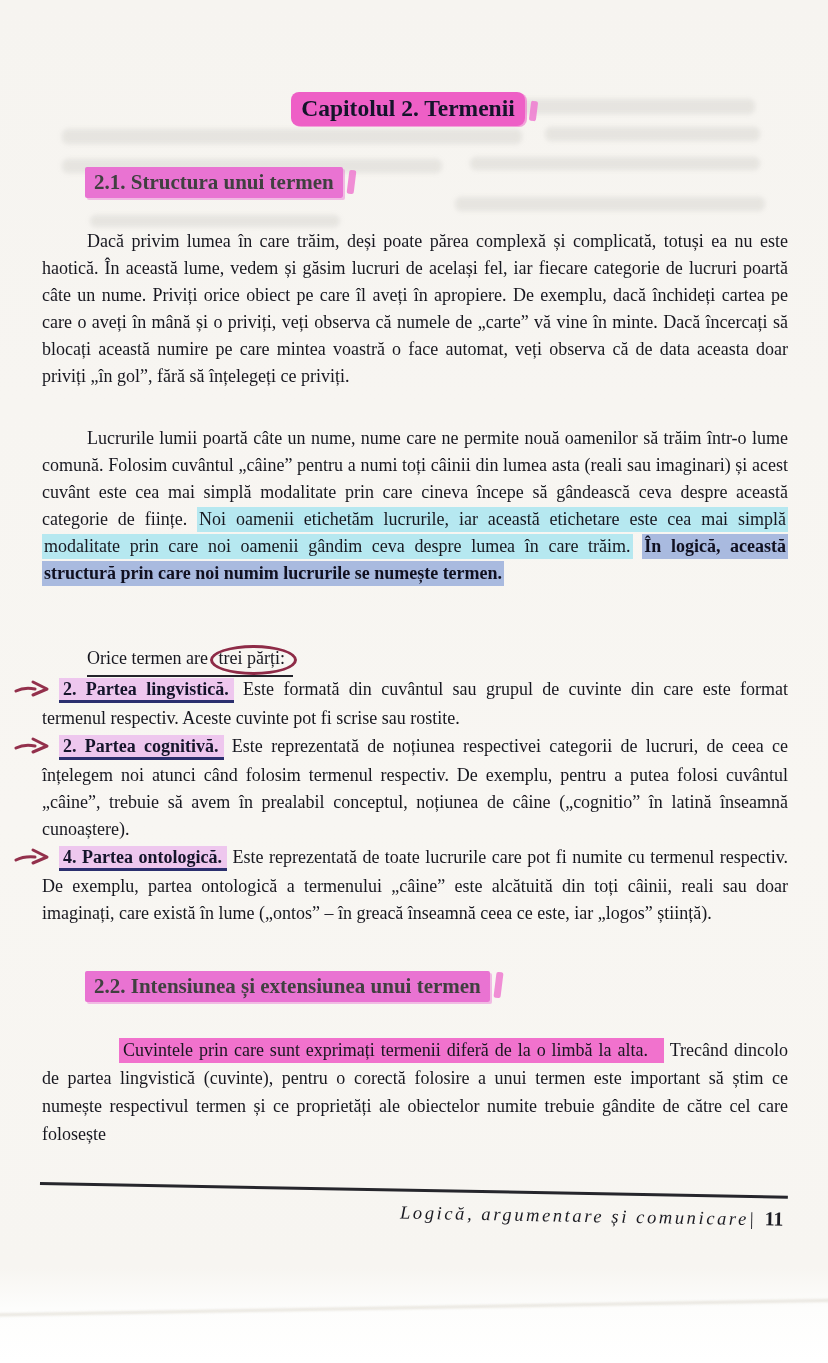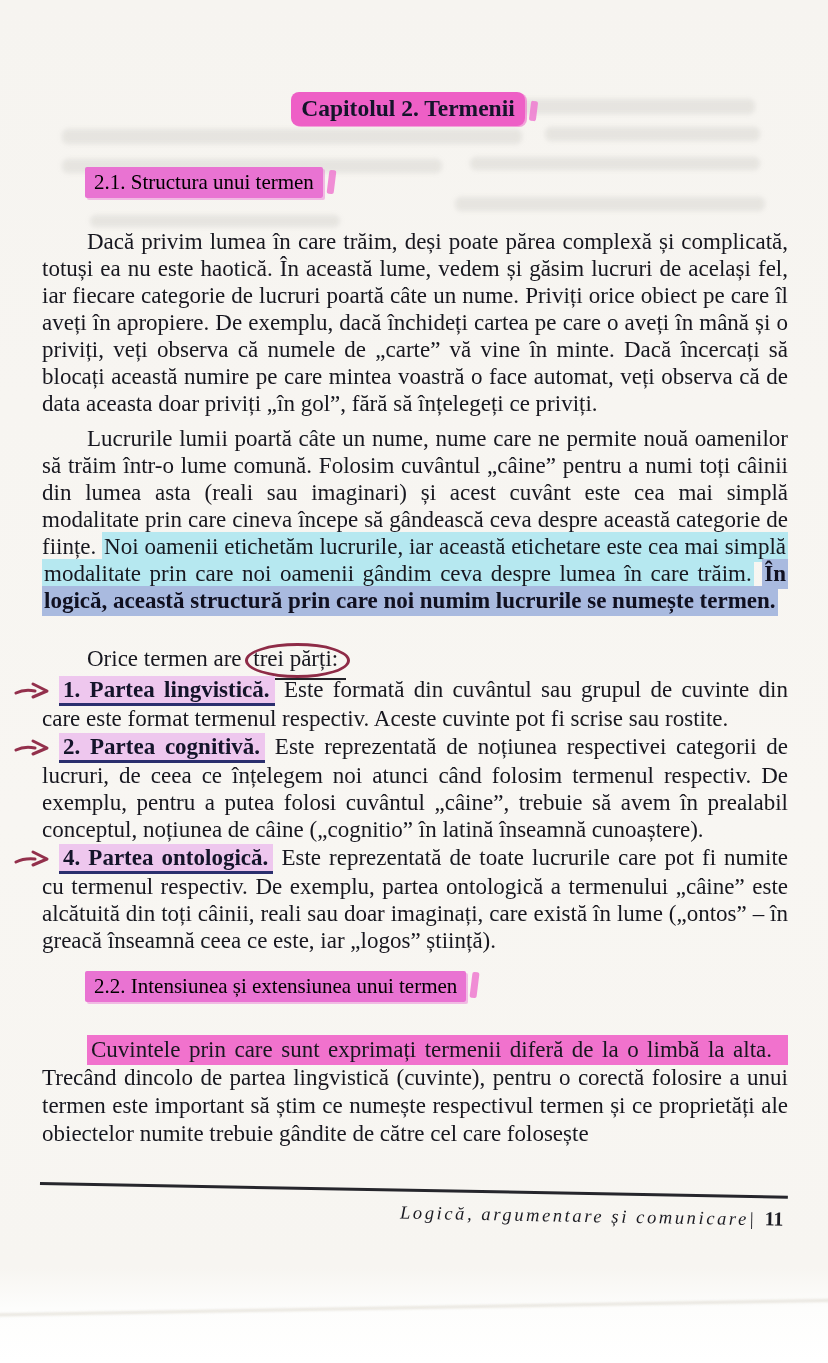--- a/index.html
+++ b/index.html
@@ -3,51 +3,51 @@
 <meta charset="utf-8">
 <style>
   html,body{margin:0;padding:0;background:#ffffff;}
   .page{
     position:relative;width:828px;height:1363px;overflow:hidden;
     background:linear-gradient(180deg,#f6f4f0 0%,#f8f6f2 60%,#f7f5f1 93%,#fdfdfc 96%,#ffffff 100%);
     font-family:"Liberation Serif","DejaVu Serif",serif;
     color:#17171f;
   }
   .body-text{position:absolute;left:42px;width:746px;}
-  p.para{margin:0;text-align:justify;font-size:23px;line-height:27px;color:#17171f;}
+  p.para{margin:0;text-align:justify;font-size:18px;line-height:27px;color:#17171f;}
   .indent{text-indent:45px;}
 
   .title-row{position:absolute;top:92px;left:0;width:828px;text-align:center;}
   .chapter-title{
     display:inline-block;font-weight:bold;font-size:23.5px;color:#14142a;
     background:#ee5fc6;padding:3px 10px 4px 10px;border-radius:8px;
     box-shadow:2px 1px 0 rgba(238,95,198,.55);
   }
   .section-heading{
-    position:absolute;left:85px;font-weight:normal;font-size:21px;color:#000000;
+    position:absolute;left:85px;font-weight:bold;font-size:21px;color:#404040;
   }
   .section-heading .hl{
     background:#e973d2;padding:3px 9px 4px 9px;border-radius:2px;
     box-shadow:2px 2px 0 rgba(233,115,210,.45);
   }
   .tick{
     display:inline-block;width:7px;height:24px;background:#ee7ad0;opacity:.85;
     margin-left:5px;vertical-align:-5px;transform:rotate(7deg);border-radius:2px;
   }
   .hl-cyan{
     background:#b6e8f0;padding:2px 2px 3px 2px;
     -webkit-box-decoration-break:clone;box-decoration-break:clone;
   }
   .hl-blue{
     background:#a9badf;padding:2px 2px 3px 2px;font-weight:bold;color:#101020;
     -webkit-box-decoration-break:clone;box-decoration-break:clone;
   }
   .hl-pinkline{
     background:#f172cd;padding:2px 16px 3px 4px;
-    -webkit-box-decoration-break:clone;box-decoration-break:clone;
+    -webkit-box-decoration-break:clone;box-decoration-break:clone;margin-left:32px;
   }
   .item-label{
     font-weight:bold;color:#14142a;background:#eec7ee;
     padding:1px 5px 1px 4px;border-bottom:3px solid #2b2f6e;
   }
   .orice-wrap{border-bottom:2.5px solid #23232a;padding-bottom:7px;}
   .circled{
     border:3px solid #8e2b47;border-radius:50%;
     padding:0 9px 4px 5px;margin:-3px -4px -3px -2px;
   }
@@ -98,21 +98,21 @@
   </div>
 
   <div class="body-text" style="top:645px;">
     <p class="para indent"><span class="orice-wrap"><span>Orice termen are</span> <span class="circled">trei părți:</span></span></p>
   </div>
 
   <div class="body-text" style="top:676px;">
     <p class="para item-para"><span class="arrow-icon"><svg width="40" height="18" viewBox="0 0 40 18">
             <path d="M2 12 Q10 8 21 10" fill="none" stroke="#93304c" stroke-width="3" stroke-linecap="round"></path>
             <path d="M19 3 L33 10 L19 16" fill="none" stroke="#93304c" stroke-width="3" stroke-linecap="round" stroke-linejoin="round"></path>
-          </svg></span><span class="item-label">1. Partea lingvistică.</span> <span>Este formată din cuvântul sau grupul de cuvinte din care este format termenul respectiv. Aceste cuvinte pot fi scrise sau rostite.</span></p>
+          </svg></span><span class="item-label">2. Partea lingvistică.</span> <span>Este formată din cuvântul sau grupul de cuvinte din care este format termenul respectiv. Aceste cuvinte pot fi scrise sau rostite.</span></p>
   </div>
 
   <div class="body-text" style="top:733px;">
     <p class="para item-para"><span class="arrow-icon"><svg width="40" height="18" viewBox="0 0 40 18">
             <path d="M2 12 Q10 8 21 10" fill="none" stroke="#93304c" stroke-width="3" stroke-linecap="round"></path>
             <path d="M19 3 L33 10 L19 16" fill="none" stroke="#93304c" stroke-width="3" stroke-linecap="round" stroke-linejoin="round"></path>
           </svg></span><span class="item-label">2. Partea cognitivă.</span> <span>Este reprezentată de noțiunea respectivei categorii de lucruri, de ceea ce înțelegem noi atunci când folosim termenul respectiv. De exemplu, pentru a putea folosi cuvântul „câine”, trebuie să avem în prealabil conceptul, noțiunea de câine („cognitio” în latină înseamnă cunoaștere).</span></p>
   </div>
 
   <div class="body-text" style="top:844px;">

